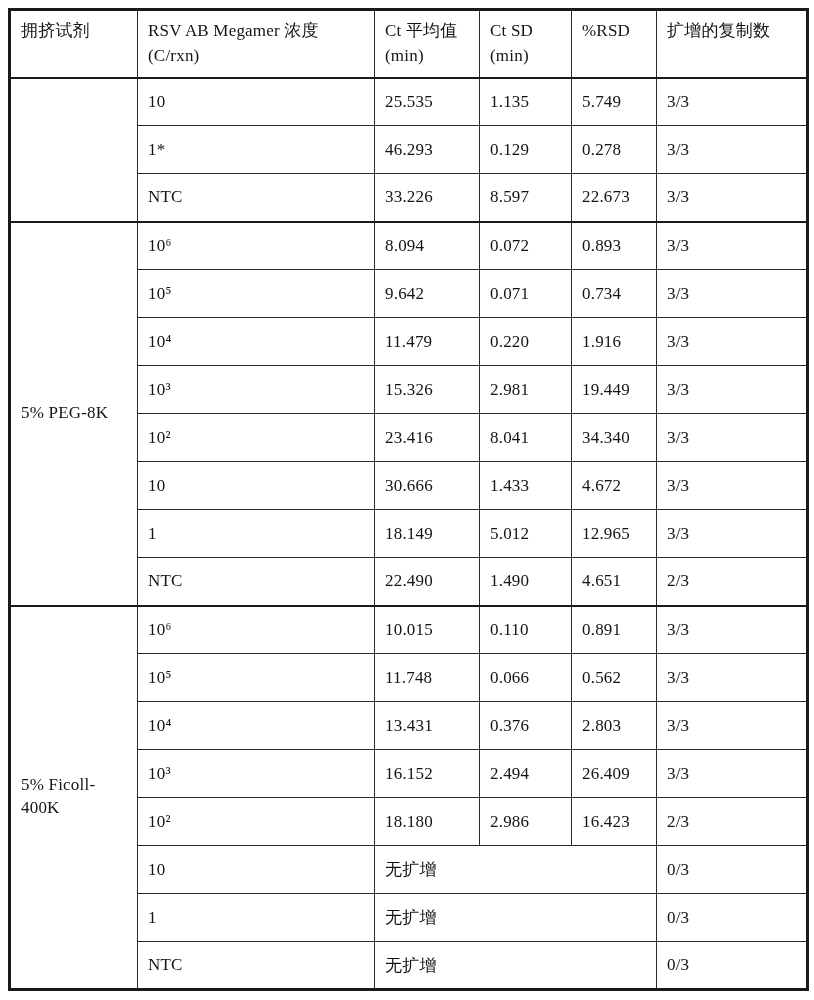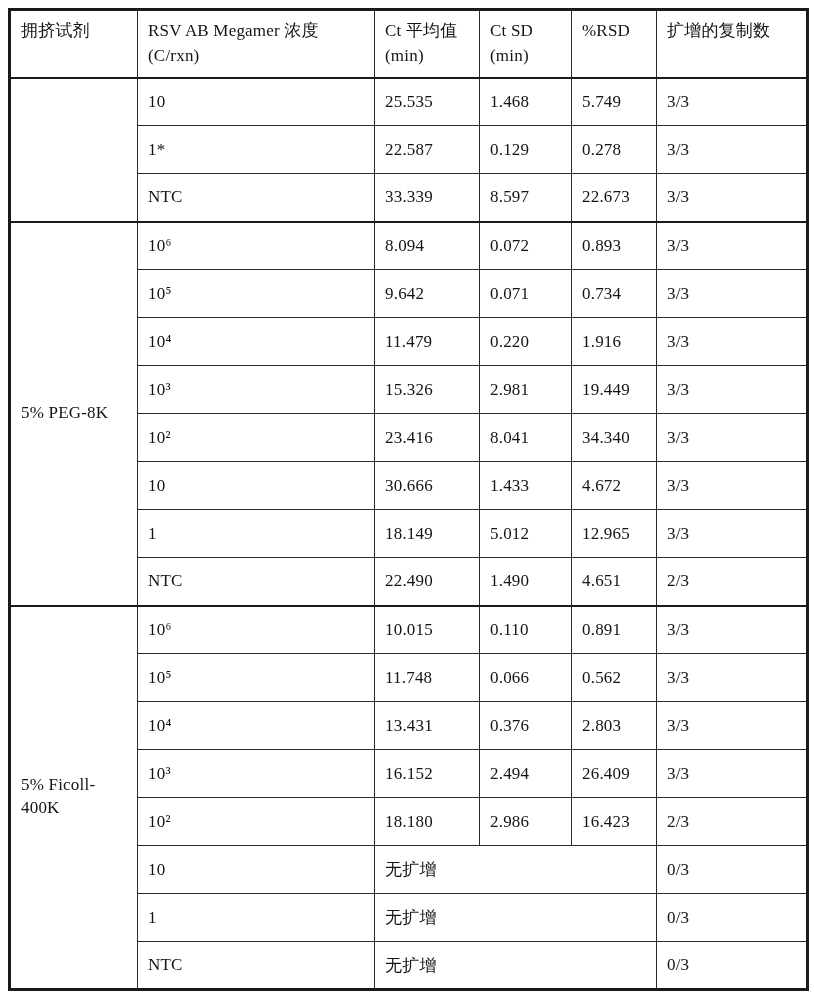--- a/index.html
+++ b/index.html
@@ -86,34 +86,34 @@
           <th>
             <div>扩增的复制数</div>
           </th>
         </tr>
     </thead>
   <tbody class="group">
         <tr>
           <td rowspan="3" class="group-label"></td>
           <td>10</td>
           <td>25.535</td>
-          <td>1.468</td>
+          <td>1.135</td>
           <td>5.749</td>
           <td>3/3</td>
         </tr>
         <tr>
           <td>1*</td>
-          <td>22.587</td>
+          <td>46.293</td>
           <td>0.129</td>
           <td>0.278</td>
           <td>3/3</td>
         </tr>
         <tr>
           <td>NTC</td>
-          <td>33.339</td>
+          <td>33.226</td>
           <td>8.597</td>
           <td>22.673</td>
           <td>3/3</td>
         </tr>
       </tbody>
       <tbody class="group">
         <tr>
           <td rowspan="8" class="group-label">5% PEG-8K</td>
           <td>10⁶</td>
           <td>8.094</td>

